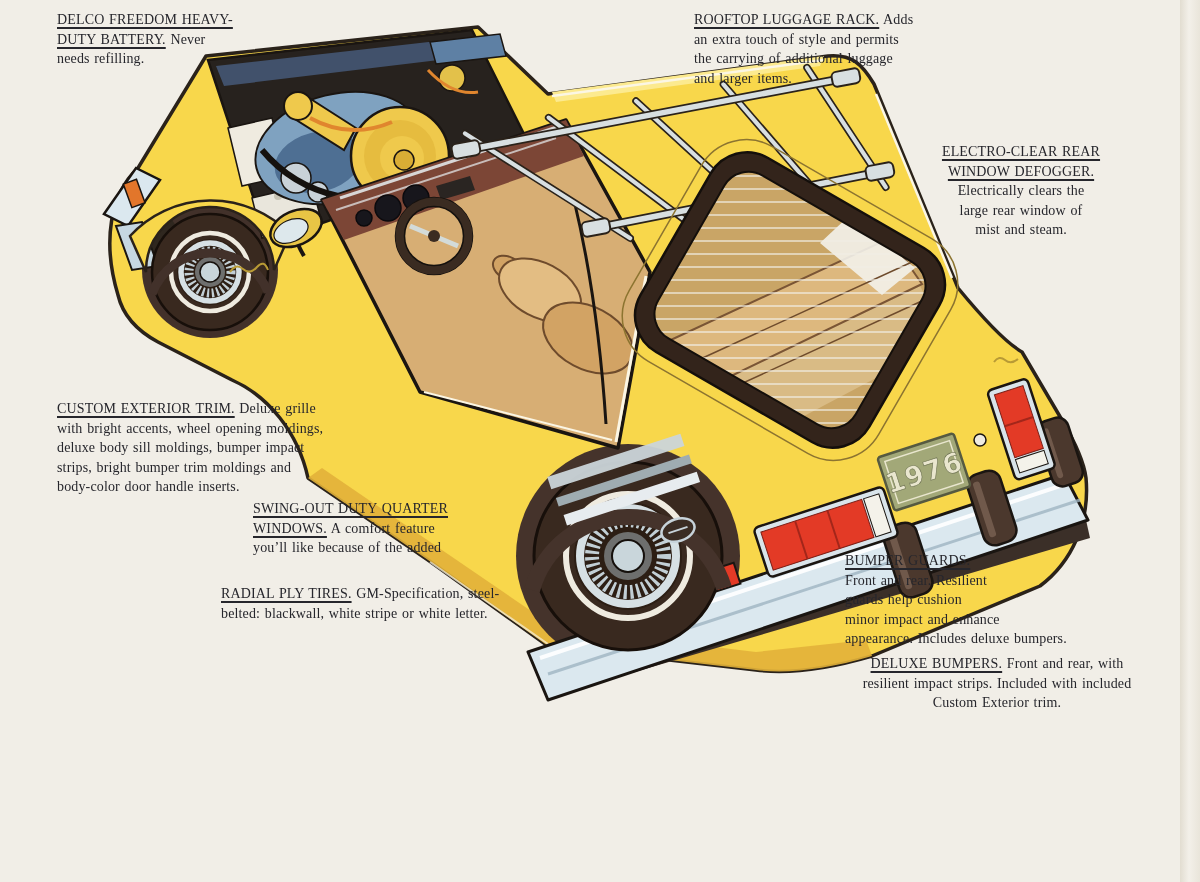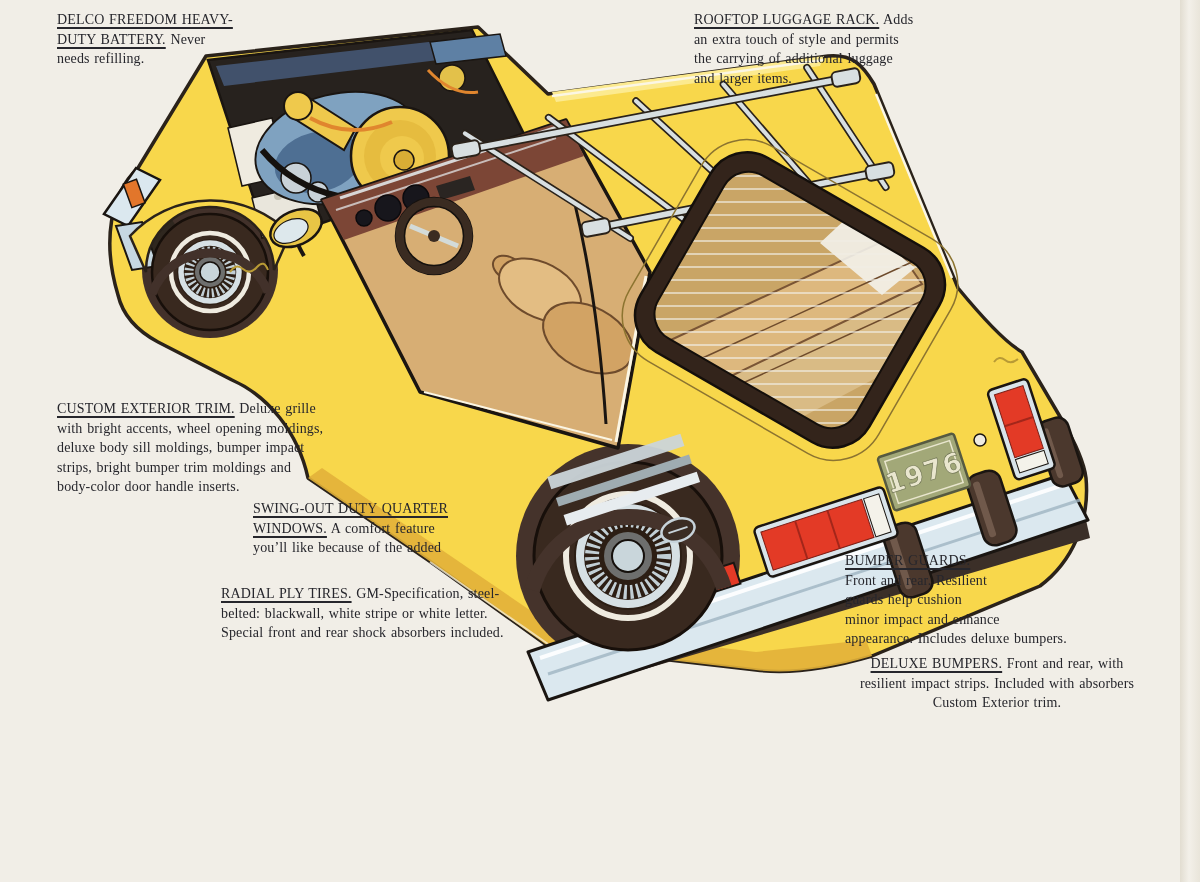--- a/index.html
+++ b/index.html
@@ -265,43 +265,49 @@
       <div class="cl"><span class="u">DELCO FREEDOM HEAVY-</span></div>
       <div class="cl"><span class="u">DUTY BATTERY.</span><span> Never</span></div>
       <div class="cl"><span>needs refilling.</span></div>
     </div>
 <div class="co" id="co-luggage-rack">
       <div class="cl"><span class="u">ROOFTOP LUGGAGE RACK.</span><span> Adds</span></div>
       <div class="cl"><span>an extra touch of style and permits</span></div>
       <div class="cl"><span>the carrying of additional luggage</span></div>
       <div class="cl"><span>and larger items.</span></div>
     </div>
+<div class="co" id="co-defogger">
+      <div class="cl"><span class="u">ELECTRO-CLEAR REAR</span></div>
+      <div class="cl"><span class="u">WINDOW DEFOGGER.</span></div>
+      <div class="cl"><span>Electrically clears the</span></div>
+      <div class="cl"><span>large rear window of</span></div>
+      <div class="cl"><span>mist and steam.</span></div>
+    </div>
 <div class="co" id="co-exterior-trim">
       <div class="cl"><span class="u">CUSTOM EXTERIOR TRIM.</span><span> Deluxe grille</span></div>
       <div class="cl"><span>with bright accents, wheel opening moldings,</span></div>
       <div class="cl"><span>deluxe body sill moldings, bumper impact</span></div>
       <div class="cl"><span>strips, bright bumper trim moldings and</span></div>
       <div class="cl"><span>body-color door handle inserts.</span></div>
     </div>
 <div class="co" id="co-quarter-windows">
       <div class="cl"><span class="u">SWING-OUT DUTY QUARTER</span></div>
       <div class="cl"><span class="u">WINDOWS.</span><span> A comfort feature</span></div>
       <div class="cl"><span>you’ll like because of the added</span></div>
     </div>
 <div class="co" id="co-radial-tires">
       <div class="cl"><span class="u">RADIAL PLY TIRES.</span><span> GM-Specification, steel-</span></div>
       <div class="cl"><span>belted: blackwall, white stripe or white letter.</span></div>
-      <div class="cl"><span>Special front and rear shock absorbers included.</span></div>
     </div>
 <div class="co" id="co-bumper-guards">
       <div class="cl"><span class="u">BUMPER GUARDS.</span></div>
       <div class="cl"><span>Front and rear. Resilient</span></div>
       <div class="cl"><span>guards help cushion</span></div>
       <div class="cl"><span>minor impact and enhance</span></div>
       <div class="cl"><span>appearance. Includes deluxe bumpers.</span></div>
     </div>
 <div class="co" id="co-deluxe-bumpers">
       <div class="cl"><span class="u">DELUXE BUMPERS.</span><span> Front and rear, with</span></div>
-      <div class="cl"><span>resilient impact strips. Included with absorbers</span></div>
+      <div class="cl"><span>resilient impact strips. Included with included</span></div>
       <div class="cl"><span>Custom Exterior trim.</span></div>
     </div>
 
 </div>
 
 </body></html>

